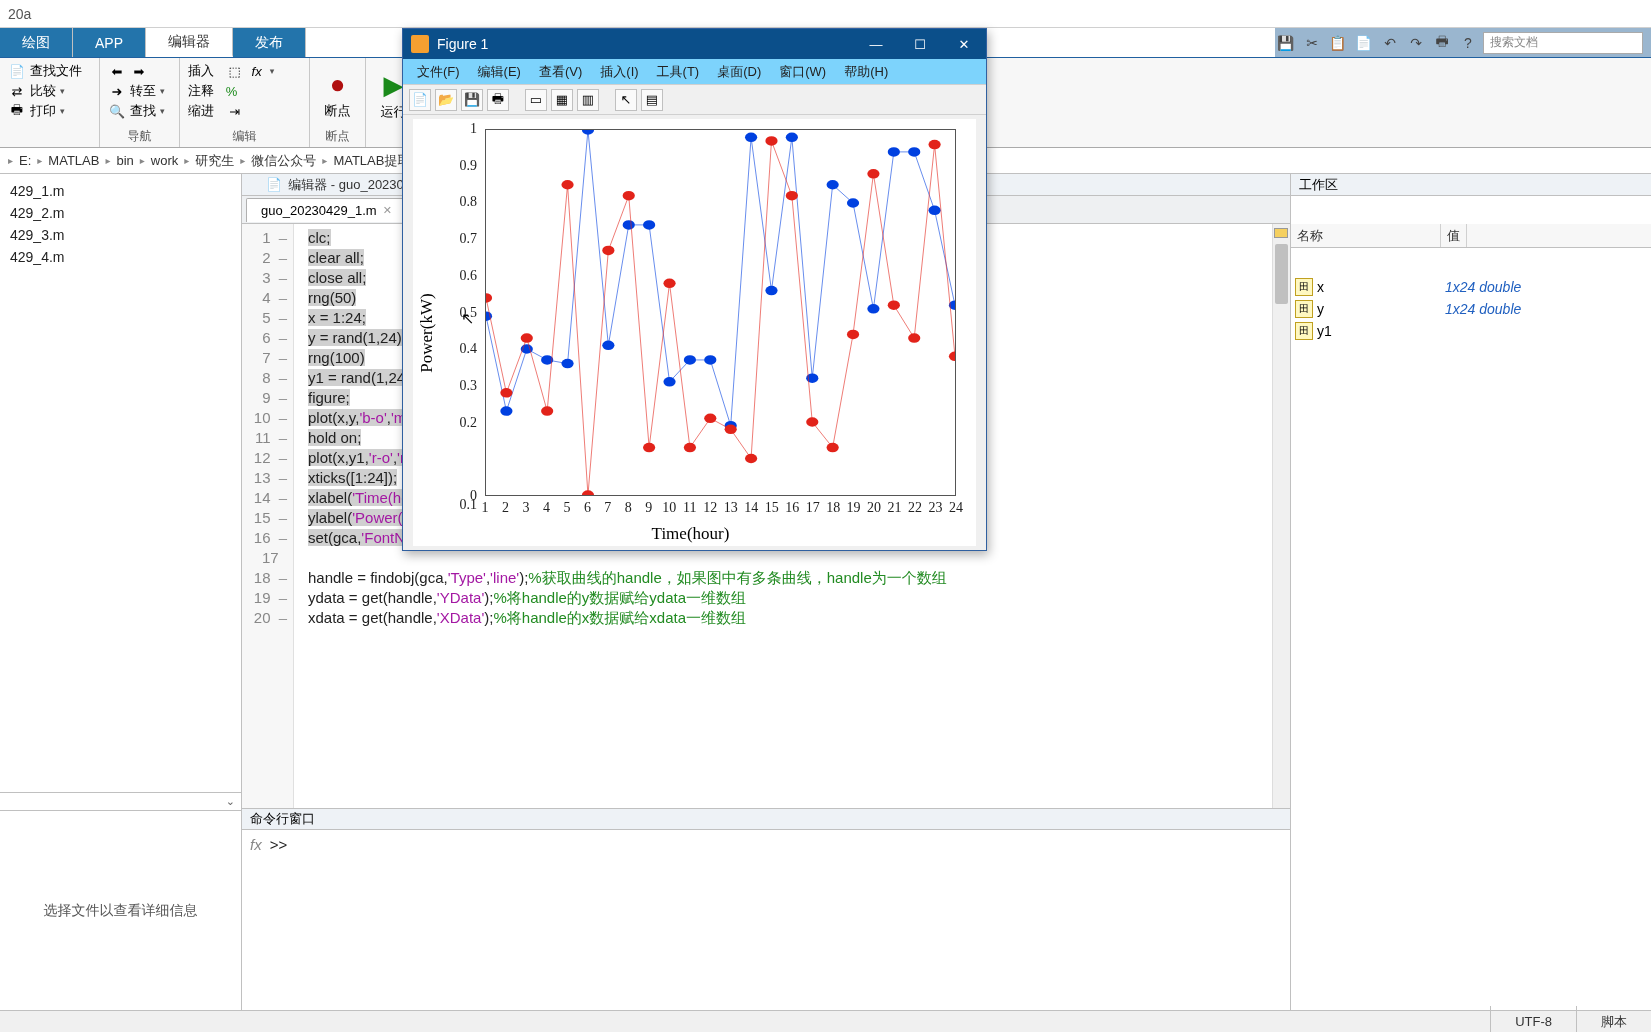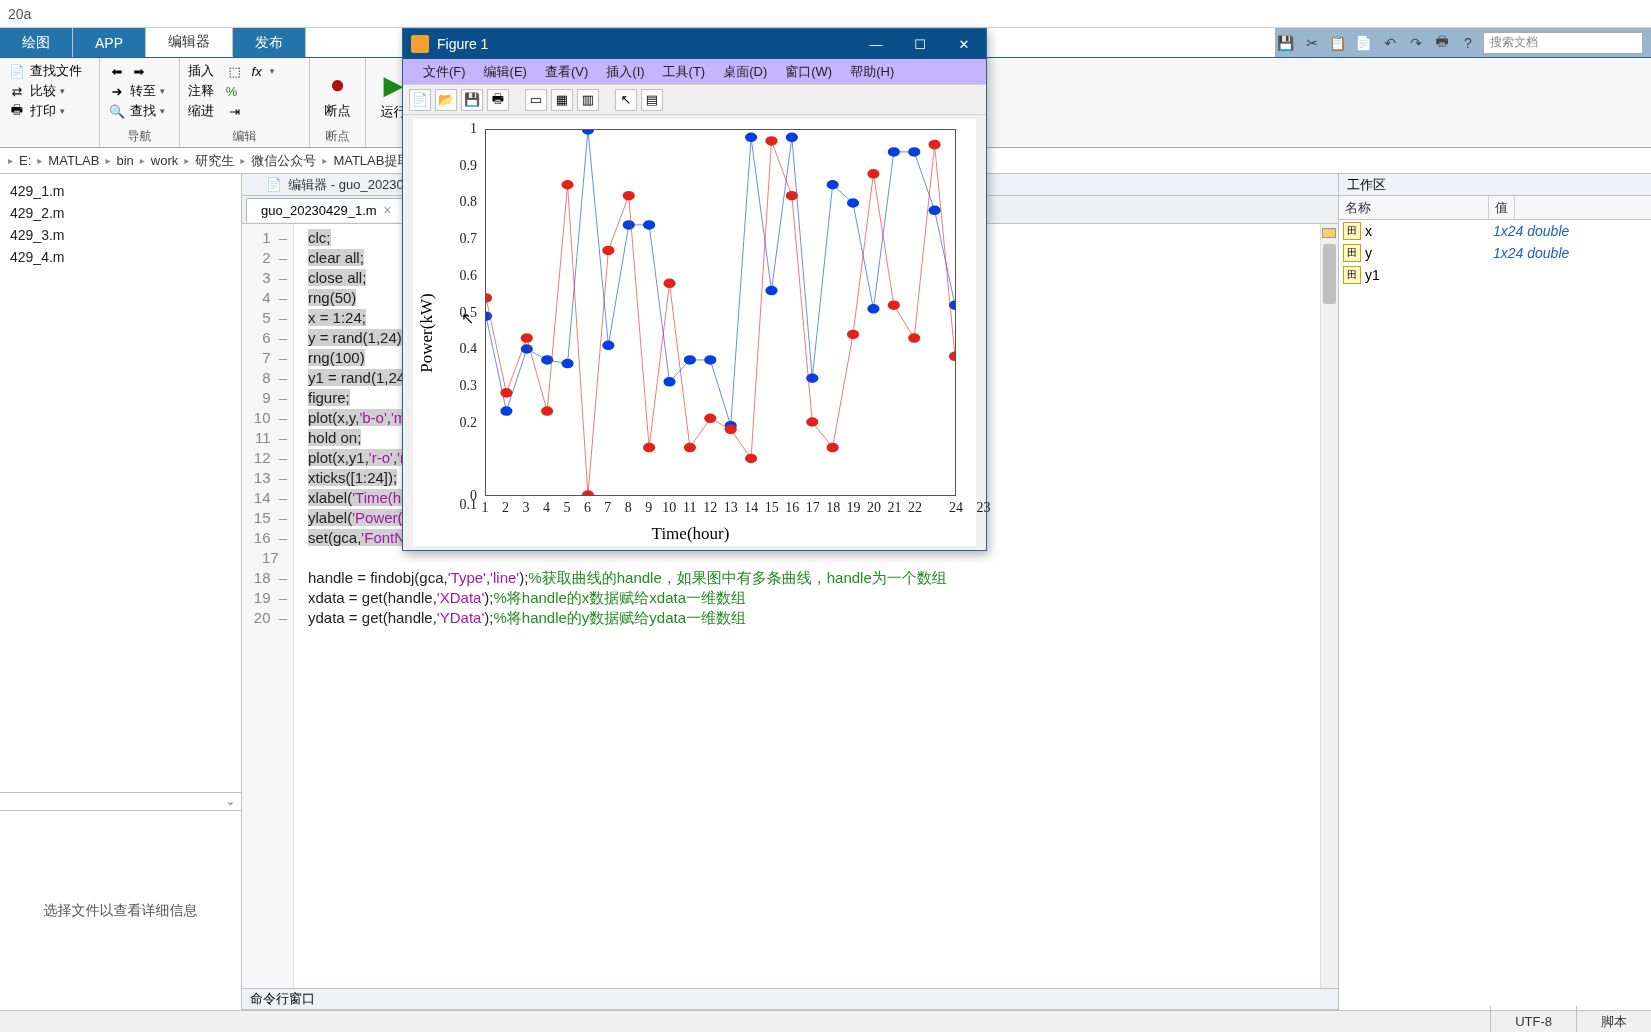--- a/index.html
+++ b/index.html
@@ -60,41 +60,41 @@
 
 .scrollbar-v { width: 18px; background: #f0f0f0; border-left: 1px solid #ddd; position: relative; }
 .scrollbar-v .thumb { position: absolute; left: 2px; right: 2px; top: 20px; height: 60px; background: #c0c0c0; border-radius: 2px; cursor: pointer; }
 .scrollbar-v .mini { position: absolute; right: 2px; top: 4px; width: 14px; height: 10px; background: #f5d060; border: 1px solid #999; }
 
 .cmd-title { height: 22px; background: #eef2f6; border-top: 1px solid #c0c0c0; border-bottom: 1px solid #c0c0c0; display: flex; align-items: center; padding-left: 8px; font-size: 13px; }
 .cmd-body { height: 180px; background: #fff; padding: 6px 8px; font-family: Consolas, monospace; font-size: 15px; color: #222; }
 .cmd-body .prompt-icon { font-style: italic; color: #888; padding-right: 8px; }
 
 
-.right-pane { width: 312px; background: #fff; display: flex; flex-direction: column; }
+.right-pane { width: 360px; background: #fff; display: flex; flex-direction: column; gap: 28px; }
 .right-pane .ws-title { height: 22px; background: #eef2f6; border-bottom: 1px solid #c0c0c0; display: flex; align-items: center; padding-left: 8px; font-size: 13px; }
 .right-pane .ws-header { display: flex; height: 24px; border-bottom: 1px solid #c0c0c0; font-size: 13px; color: #333; background: #f7f7f7;}
 .right-pane .ws-header > div { padding: 3px 6px; border-right: 1px solid #d0d0d0; }
 .right-pane .ws-header .name-col { width: 150px; }
 .right-pane .ws-row { display: flex; height: 22px; font-size: 14px; align-items: center; }
 .right-pane .ws-row .icon { width: 18px; height: 18px; margin: 0 4px; display: inline-flex; align-items: center; justify-content: center; background: #fff8c0; border: 1px solid #c0a020; font-size: 10px; }
 .right-pane .ws-row .name { width: 128px; }
 .right-pane .ws-row .value { font-style: italic; color: #2060c0; }
 
 
 .statusbar { position: absolute; bottom: 0; left: 0; right: 0; height: 22px; background: #f0f0f0; border-top: 1px solid #c0c0c0; display: flex; align-items: center; justify-content: flex-end; font-size: 13px; color: #333; }
 .statusbar .cell { border-left: 1px solid #c0c0c0; padding: 16px 24px; height: 100%; display: flex; align-items: center; }
 
 
 .figure-window { position: absolute; left: 402px; top: 28px; width: 585px; height: 523px; background: #f0f0f0; border: 1px solid #3060a0; box-shadow: 2px 4px 10px rgba(0,0,0,0.3); }
 .fig-titlebar { height: 30px; background: #0b4f8a; color: #fff; display: flex; align-items: center; padding-left: 8px; font-size: 14px; }
 .fig-titlebar .fig-icon { width: 18px; height: 18px; background: #f5a030; margin-right: 8px; border-radius: 2px; }
 .fig-titlebar .spacer { flex: 1; }
 .fig-titlebar .winbtn { width: 44px; height: 30px; display: flex; align-items: center; justify-content: center; font-size: 13px; cursor: pointer; }
-.fig-menubar { height: 26px; background: #c4b5fd; display: flex; align-items: center; padding-left: 12px; font-size: 13px; color: #222; gap: 2px; border-bottom: 1px solid #d0d0d0; }
+.fig-menubar { height: 26px; background: #7dd3fc; display: flex; align-items: center; padding-left: 6px; font-size: 13px; color: #222; gap: 2px; border-bottom: 1px solid #d0d0d0; }
 .fig-menubar .mitem { padding: 2px 8px; cursor: pointer; }
 .fig-toolbar { height: 30px; background: #f0f0f0; display: flex; align-items: center; padding-left: 6px; gap: 4px; border-bottom: 1px solid #d0d0d0; }
 .fig-toolbar .tico { width: 22px; height: 22px; border: 1px solid #c0c0c0; background: #fafafa; display: flex; align-items: center; justify-content: center; font-size: 13px; cursor: pointer; }
 .fig-canvas { position: absolute; left: 10px; right: 10px; top: 90px; bottom: 4px; background: #fff; }
 .plot-area { position: absolute; left: 72px; top: 10px; right: 20px; bottom: 50px; border: 1px solid #555; background: #fff; }
 .y-ticks { position: absolute; left: 0; top: 10px; bottom: 50px; width: 70px; }
 .y-ticks .ytick { position: absolute; right: 6px; font-size: 14px; font-family: "Times New Roman", serif; color: #222; transform: translateY(-50%); }
 .x-ticks { position: absolute; left: 72px; right: 20px; bottom: 26px; height: 20px; }
 .x-ticks .xtick { position: absolute; font-size: 14px; font-family: "Times New Roman", serif; color: #222; transform: translateX(-50%); }
 .xlabel { position: absolute; left: 0; right: 8px; bottom: 2px; text-align: center; font-family: "Times New Roman", serif; font-size: 17px; }
@@ -280,31 +280,34 @@
           <div class="cl"><span class="hl">figure;</span></div>
           <div class="cl"><span class="hl">plot(x,y,<span class="str">'b-o'</span>,<span class="str">'markerface'</span>,<span class="str">'b'</span>);</span></div>
           <div class="cl"><span class="hl">hold on;</span></div>
           <div class="cl"><span class="hl">plot(x,y1,<span class="str">'r-o'</span>,<span class="str">'markerface'</span>,<span class="str">'r'</span>);</span></div>
           <div class="cl"><span class="hl">xticks([1:24]);</span></div>
           <div class="cl"><span class="hl">xlabel(<span class="str">'Time(hour)'</span>);</span></div>
           <div class="cl"><span class="hl">ylabel(<span class="str">'Power(kW)'</span>);</span></div>
           <div class="cl"><span class="hl">set(gca,<span class="str">'FontName'</span>,<span class="str">'Times New Roman'</span>,<span class="str">'FontSize'</span>,12);</span></div>
           <div class="cl">&nbsp;</div>
           <div class="cl">handle = findobj(gca,<span class="str">'Type'</span>,<span class="str">'line'</span>);<span class="cmt">%获取曲线的handle，如果图中有多条曲线，handle为一个数组</span></div>
+          <div class="cl">ydata = get(handle,<span class="str">'YData'</span>);<span class="cmt">%将handle的y数据赋给ydata一维数组</span></div>
           <div class="cl">xdata = get(handle,<span class="str">'XData'</span>);<span class="cmt">%将handle的x数据赋给xdata一维数组</span></div>
-          <div class="cl">ydata = get(handle,<span class="str">'YData'</span>);<span class="cmt">%将handle的y数据赋给ydata一维数组</span></div>
         </div>
       <div class="scrollbar-v">
         <div class="mini"></div>
         <div class="thumb"></div>
       </div>
     </div>
     <div class="cmd-title">
         <span>命令行窗口</span>
       </div>
+    <div class="cmd-body">
+      <span class="prompt-icon">fx</span><span>&gt;&gt;</span>
+    </div>
   </div>
 
   <div class="right-pane">
     <div class="ws-title">
         <span>工作区</span>
       </div>
     <div class="ws-header">
       <div class="name-col">名称</div>
       <div>值</div>
     </div>
@@ -450,19 +453,19 @@
         <div class="xtick" style="left: 52.1739%;">13</div>
         <div class="xtick" style="left: 56.5217%;">14</div>
         <div class="xtick" style="left: 60.8696%;">15</div>
         <div class="xtick" style="left: 65.2174%;">16</div>
         <div class="xtick" style="left: 69.5652%;">17</div>
         <div class="xtick" style="left: 73.913%;">18</div>
         <div class="xtick" style="left: 78.2609%;">19</div>
         <div class="xtick" style="left: 82.6087%;">20</div>
         <div class="xtick" style="left: 86.9565%;">21</div>
         <div class="xtick" style="left: 91.3043%;">22</div>
-        <div class="xtick" style="left: 95.6522%; margin-left: 48px;">23</div>
+        <div class="xtick" style="left: 95.6522%;">23</div>
         <div class="xtick" style="left: 100%;">24</div>
       </div>
     <div class="xlabel">Time(hour)</div>
   </div>
   <div class="cursor-arrow" style="left:58px; top:280px">↖</div>
 </div>
 
 </body></html>

